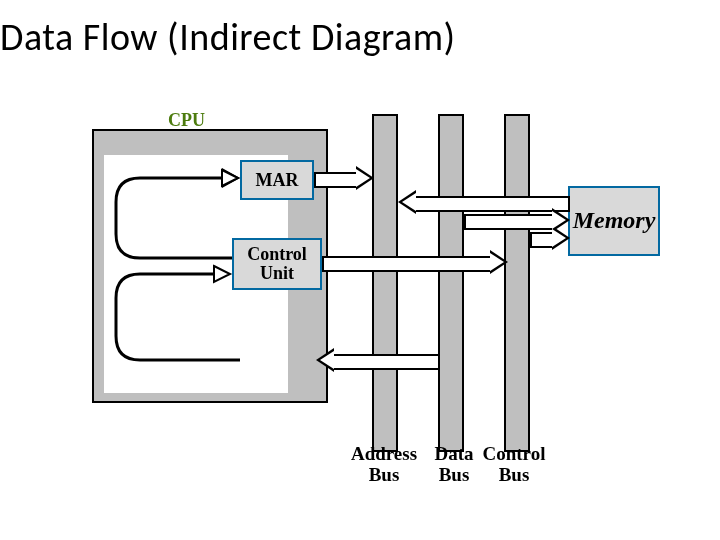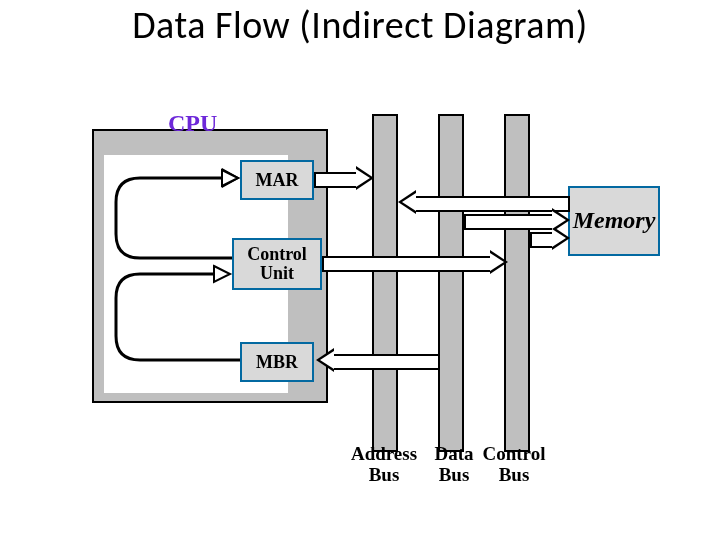--- a/index.html
+++ b/index.html
@@ -7,22 +7,22 @@
     padding: 0;
     width: 720px;
     height: 540px;
     background: #fff;
     font-family: "Times New Roman", Times, serif;
   }
   .slide-title {
     font-family: Calibri, "Segoe UI", Arial, sans-serif;
     font-size: 38px;
     color: #000;
-    text-align: center;
-    padding-top: 2px;
+    text-align: left;
+    padding-top: 14px;
     letter-spacing: 0.5px;
   }
   .stage {
     position: absolute;
     left: 0; right: 0; top: 0; bottom: 0;
   }
 
   
   .cpu-panel {
     position: absolute;
@@ -33,23 +33,23 @@
   }
   .cpu-inner {
     position: absolute;
     left: 10px; top: 24px;
     width: 184px; height: 238px;
     background: #fff;
   }
   .cpu-label {
     position: absolute;
     left: 168px; top: 110px;
-    font-size: 24px;
+    font-size: 18px;
     font-weight: bold;
-    color: #6d28d9;
+    color: #4d7c0f;
   }
   .comp-box {
     position: absolute;
     background: #d9d9d9;
     border: 2px solid #0369a1;
     text-align: center;
     font-weight: bold;
     color: #000;
     display: flex;
     align-items: center;
@@ -158,21 +158,20 @@
     </g>
 
     <g>
       <path d="M240 360 L140 360 Q116 360 116 336 L116 298 Q116 274 140 274 L214 274" fill="none" stroke="#000" stroke-width="3"></path>
       <polygon points="214,266 230,274 214,282" fill="#fff" stroke="#000" stroke-width="2"></polygon>
     </g>
   </svg>
 
   <div class="comp-box mar-box">MAR</div>
   <div class="comp-box ctrl-box">Control<br>Unit</div>
-  <div class="comp-box mbr-box">MBR</div>
   <div class="comp-box mem-box">Memory</div>
 
   <div class="bus bus-addr"></div>
   <div class="bus bus-data"></div>
   <div class="bus bus-ctrl"></div>
 
   <div class="bus-label addr">Address<br>Bus</div>
   <div class="bus-label data">Data<br>Bus</div>
   <div class="bus-label ctrl">Control<br>Bus</div>
 

